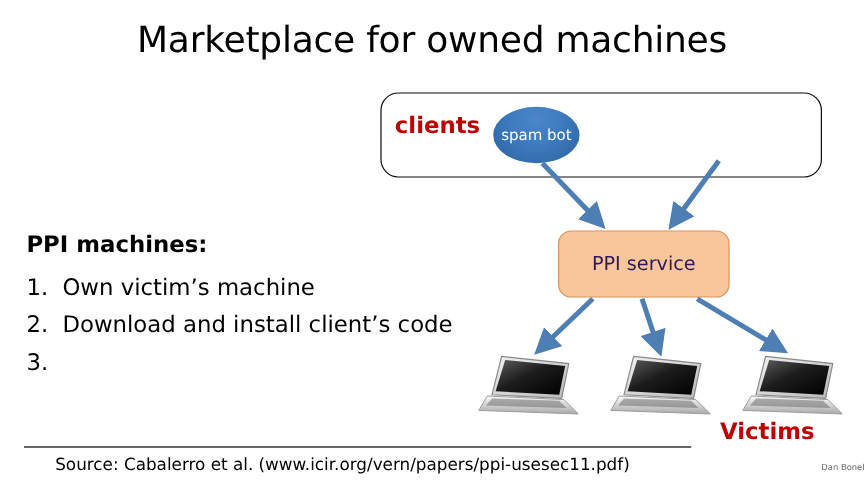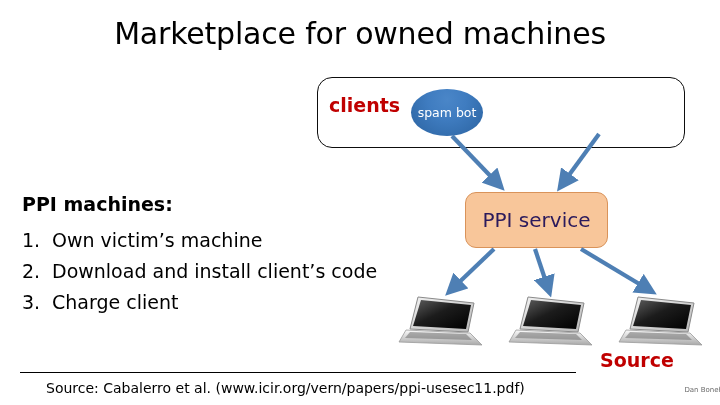--- a/index.html
+++ b/index.html
@@ -143,21 +143,21 @@
     height: 56px;
     background: #F8C69A;
     border: 1px solid #D9935A;
     border-radius: 11px;
     display: flex;
     align-items: center;
     justify-content: center;
     box-sizing: border-box;
   }
   .ppi-service-label {
-    font-size: 20px;
+    font-size: 16px;
     line-height: 20px;
     color: #2B1A5C;
     white-space: nowrap;
   }
 
   
   .arrows {
     position: absolute;
     left: 0;
     top: 0;
@@ -231,21 +231,20 @@
     <li class="ops-item">
       <span class="ops-num">1.</span>
       <span>Own victim’s machine</span>
     </li>
     <li class="ops-item">
       <span class="ops-num">2.</span>
       <span>Download and install client’s code</span>
     </li>
     <li class="ops-item">
       <span class="ops-num">3.</span>
-      <span>Charge client</span>
     </li>
   </ul>
 
   <div class="clients-box"></div>
   <div class="clients-label">clients</div>
 
   <div class="ellipse ellipse-spam">spam bot</div>
 
   <div class="ppi-service-box">
     <span class="ppi-service-label">PPI service</span>
@@ -304,19 +303,19 @@
 
   <svg class="laptop laptop-3" viewBox="0 0 86 56">
     <g>
       <polygon points="22,4 78,10 72,39 14,36" fill="url(#lidg)" stroke="#8a8a8a" stroke-width="1"></polygon>
       <polygon points="25,7 75,12 70,36 17,33" fill="url(#scrg)"></polygon>
       <polygon points="10,37 74,40 86,52 3,49" fill="url(#baseg)" stroke="#9a9a9a" stroke-width="0.8"></polygon>
       <polygon points="14,39 70,41 76,47 9,45" fill="#6f6f6f" opacity="0.55"></polygon>
     </g>
   </svg>
 
-  <div class="victims-label">Source</div>
+  <div class="victims-label">Victims</div>
 
   <div class="footer-rule"></div>
   <div class="source-line">Source:  Cabalerro et al.   (www.icir.org/vern/papers/ppi-usesec11.pdf)</div>
   <div class="credit">Dan Boneh</div>
 
 </div>
 
 </body></html>

